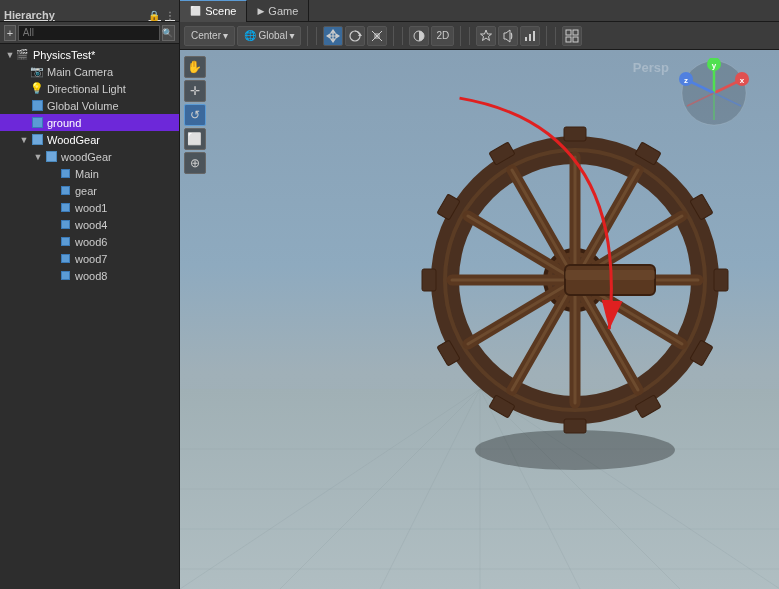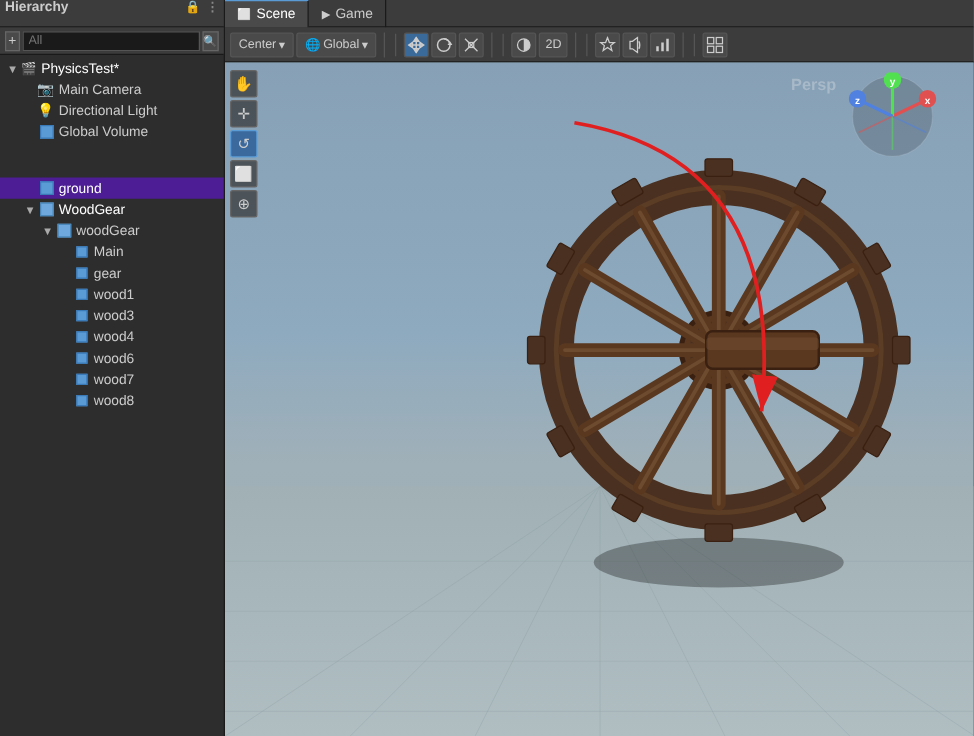--- a/index.html
+++ b/index.html
@@ -2,21 +2,21 @@
 <html><head>
   <meta charset="utf-8">
   <style>
     * { margin: 0; padding: 0; box-sizing: border-box; }
     body { width: 779px; height: 589px; overflow: hidden; font-family: 'Segoe UI', Arial, sans-serif; font-size: 11px; background: #3c3c3c; color: #ddd; }
 
     
     .app { display: flex; flex-direction: column; width: 779px; height: 589px; }
     .main-area { display: flex; flex: 1; overflow: hidden; }
     .sidebar { width: 180px; background: #2d2d2d; border-right: 1px solid #1a1a1a; display: flex; flex-direction: column; flex-shrink: 0; }
-    .sidebar-header { display: flex; align-items: flex-start; height: 22px; background: #3c3c3c; border-bottom: 1px solid #1a1a1a; padding: 0 4px; gap: 20px; }
+    .sidebar-header { display: flex; align-items: flex-end; height: 22px; background: #3c3c3c; border-bottom: 1px solid #1a1a1a; padding: 0 4px; gap: 20px; text-decoration: underline; }
     .sidebar-header span { font-size: 11px; color: #ccc; font-weight: bold; }
     .sidebar-toolbar { display: flex; align-items: center; height: 22px; background: #3c3c3c; border-bottom: 1px solid #1a1a1a; padding: 0 4px; gap: 2px; }
     .sidebar-search { flex: 1; height: 16px; background: #1a1a1a; border: 1px solid #555; color: #ccc; font-size: 10px; padding: 0 4px; }
     .sidebar-content { flex: 1; overflow-y: auto; padding: 2px 0; }
     .tree-item { display: flex; align-items: center; height: 17px; padding-left: 4px; cursor: pointer; white-space: nowrap; }
     .tree-arrow { width: 12px; height: 12px; display: inline-flex; align-items: center; justify-content: center; color: #aaa; font-size: 9px; flex-shrink: 0; }
     .tree-icon { width: 14px; height: 14px; display: inline-flex; align-items: center; justify-content: center; flex-shrink: 0; margin-right: 3px; }
     .tree-label { font-size: 11px; color: #ccc; }
     .tree-label.white { color: #fff; }
     .indent-1 { padding-left: 4px; }
@@ -96,21 +96,21 @@
         </div>
 
         <div class="tree-item indent-2">
           <span class="tree-arrow" style="width:12px;"></span>
           <span class="tree-icon">
             <div style="width:11px;height:11px;background:#5b9bd5;border:1px solid #3a7ab8;"></div>
           </span>
           <span class="tree-label">Global Volume</span>
         </div>
 
-        <div class="tree-item indent-2" style="background:#4c1d95;margin-top:28px;">
+        <div class="tree-item indent-2" style="background:#6d28d9;">
           <span class="tree-arrow" style="width:12px;"></span>
           <span class="tree-icon">
             <div style="width:11px;height:11px;background:#5b9bd5;border:1px solid #3a7ab8;"></div>
           </span>
           <span class="tree-label white">ground</span>
         </div>
 
         <div class="tree-item indent-2">
           <span class="tree-arrow">▼</span>
           <span class="tree-icon">
@@ -145,27 +145,20 @@
 
         <div class="tree-item indent-4">
           <span class="tree-arrow" style="width:12px;"></span>
           <span class="tree-icon">
             <div style="width:9px;height:9px;background:#5b9bd5;border:1px solid #3a7ab8;"></div>
           </span>
           <span class="tree-label">wood1</span>
         </div>
 
 
-        <div class="tree-item indent-4">
-          <span class="tree-arrow" style="width:12px;"></span>
-          <span class="tree-icon">
-            <div style="width:9px;height:9px;background:#5b9bd5;border:1px solid #3a7ab8;"></div>
-          </span>
-          <span class="tree-label">wood3</span>
-        </div>
 
         <div class="tree-item indent-4">
           <span class="tree-arrow" style="width:12px;"></span>
           <span class="tree-icon">
             <div style="width:9px;height:9px;background:#5b9bd5;border:1px solid #3a7ab8;"></div>
           </span>
           <span class="tree-label">wood4</span>
         </div>
 
 

